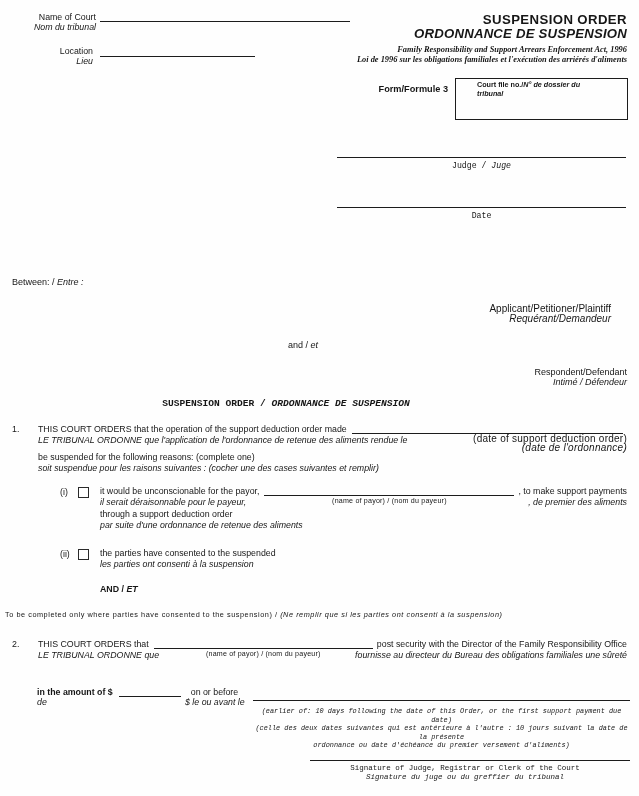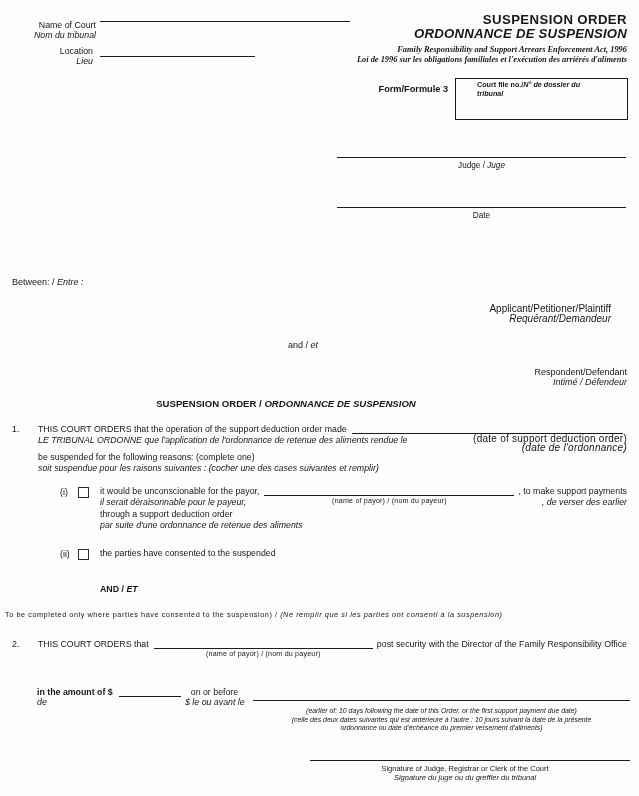--- a/index.html
+++ b/index.html
@@ -6,37 +6,37 @@
   html,body { margin:0; padding:0; background:#e8e8e8; }
   .page {
     position:relative; width:639px; height:796px; background:#fefefe;
     color:#161616; font-family:"Liberation Sans", sans-serif;
     font-size:8.8px; line-height:10.5px; overflow:hidden;
   }
   .abs { position:absolute; }
   .i { font-style:italic; }
   .b { font-weight:bold; }
   .right { text-align:right; }
-  .center { text-align:center; }
+  .center { text-align:center;font-family:Liberation Mono, monospace; }
   .nw { white-space:nowrap; }
   .rule { border-bottom:1.4px solid #1c1c1c; }
   .fill { flex:1; border-bottom:1.2px solid #1c1c1c; margin:0 4px 1px 5px; position:relative; min-width:60px; }
   .cap { font-size:10px; letter-spacing:0.25px; line-height:8.8px; }
   .subcap { position:absolute; top:10px; left:0; right:0; text-align:center; white-space:nowrap; font-size:7.1px; letter-spacing:0.2px; }
   .checkbox { position:absolute; width:11px; height:11px; border:1.2px solid #2a2a2a; background:#fff; }
   .title-en { font-size:13.2px; line-height:14px; font-weight:bold; letter-spacing:0.4px; }
   .title-fr { font-size:13.2px; line-height:14px; font-weight:bold; font-style:italic; letter-spacing:0.2px; }
   .act { font-family:"Liberation Serif", serif; font-style:italic; font-weight:bold; font-size:8.4px; line-height:9.6px; }
 </style>
 </head>
 <body>
 
 <div class="page">
 
-  <div class="abs right" style="left:0; top:20px; width:96px; line-height:10px;">
+  <div class="abs right" style="left:0; top:12px; width:96px; line-height:10px;">
     <div>Name of Court</div>
     <div class="i">Nom du tribunal</div>
   </div>
   <div class="abs rule" style="left:100px; top:9px; width:250px; height:13px;"></div>
 
   <div class="abs right" style="left:0; top:46px; width:93px; line-height:10px;">
     <div>Location</div>
     <div class="i">Lieu</div>
   </div>
   <div class="abs rule" style="left:100px; top:45px; width:155px; height:12px;"></div>
@@ -107,51 +107,56 @@
     <div class="abs" style="left:40px; top:0; width:527px;">
       <div style="display:flex;">
         <span class="nw">it would be unconscionable for the payor,</span>
         <span class="fill">
           <span class="subcap">(name of payor) / (nom du payeur)</span>
         </span>
         <span class="nw">, to make support payments</span>
       </div>
       <div class="i" style="display:flex; justify-content:space-between;">
         <span>il serait déraisonnable pour le payeur,</span>
-        <span>, de verser des earlier</span>
+        <span>, de premier des aliments</span>
       </div>
       <div style="margin-top:2px;">through a support deduction order</div>
       <div class="i">par suite d'une ordonnance de retenue des aliments</div>
     </div>
   </div>
 
   <div class="abs" style="left:58px; top:548px; width:569px;">
     <span class="abs" style="left:2px; top:1px;">(ii)</span>
     <div class="checkbox" style="left:20px; top:1px;"></div>
     <div class="abs" style="left:42px; top:0; width:527px;">
       <div>the parties have consented to the suspended</div>
+      <div class="i">les parties ont consenti à la suspension</div>
     </div>
   </div>
 
   <div class="abs" style="left:100px; top:584px; font-weight:600;">
     <span>AND / </span><span class="i">ET</span>
   </div>
 
   <div class="abs nw" style="left:5px; top:610px; font-size:7.3px; letter-spacing:0.55px;">
     <span>To be completed only where parties have consented to the suspension) / </span><span class="i">(Ne remplir que si les parties ont consenti à la suspension)</span>
   </div>
 
   <div class="abs" style="left:12px; top:639px; width:615px;">
     <span class="abs" style="left:0; top:0;">2.</span>
     <div style="display:flex; margin-left:26px;">
       <span class="nw">THIS COURT ORDERS that</span>
       <span class="fill" style="min-width:130px;">
         <span class="subcap">(name of payor) / (nom du payeur)</span>
       </span>
       <span class="nw">post security with the Director of the Family Responsibility Office</span>
+    </div>
+    <div class="i" style="display:flex; margin-left:26px; justify-content:space-between;">
+      <span>LE TRIBUNAL ORDONNE que</span>
+      <span>fournisse au directeur du Bureau des obligations familiales une sûreté</span>
     </div>
   </div>
 
   <div class="abs" style="left:37px; top:687px; width:593px;">
     <div style="display:flex;">
       <span class="nw b" style="font-weight:600;">in the amount of $</span>
       <span class="rule" style="width:62px; margin:0 10px 1px 6px; border-bottom-width:1.2px;"></span>
       <span class="nw">on or before</span>
     </div>
     <span class="abs i" style="left:0; top:10px;">de</span>

